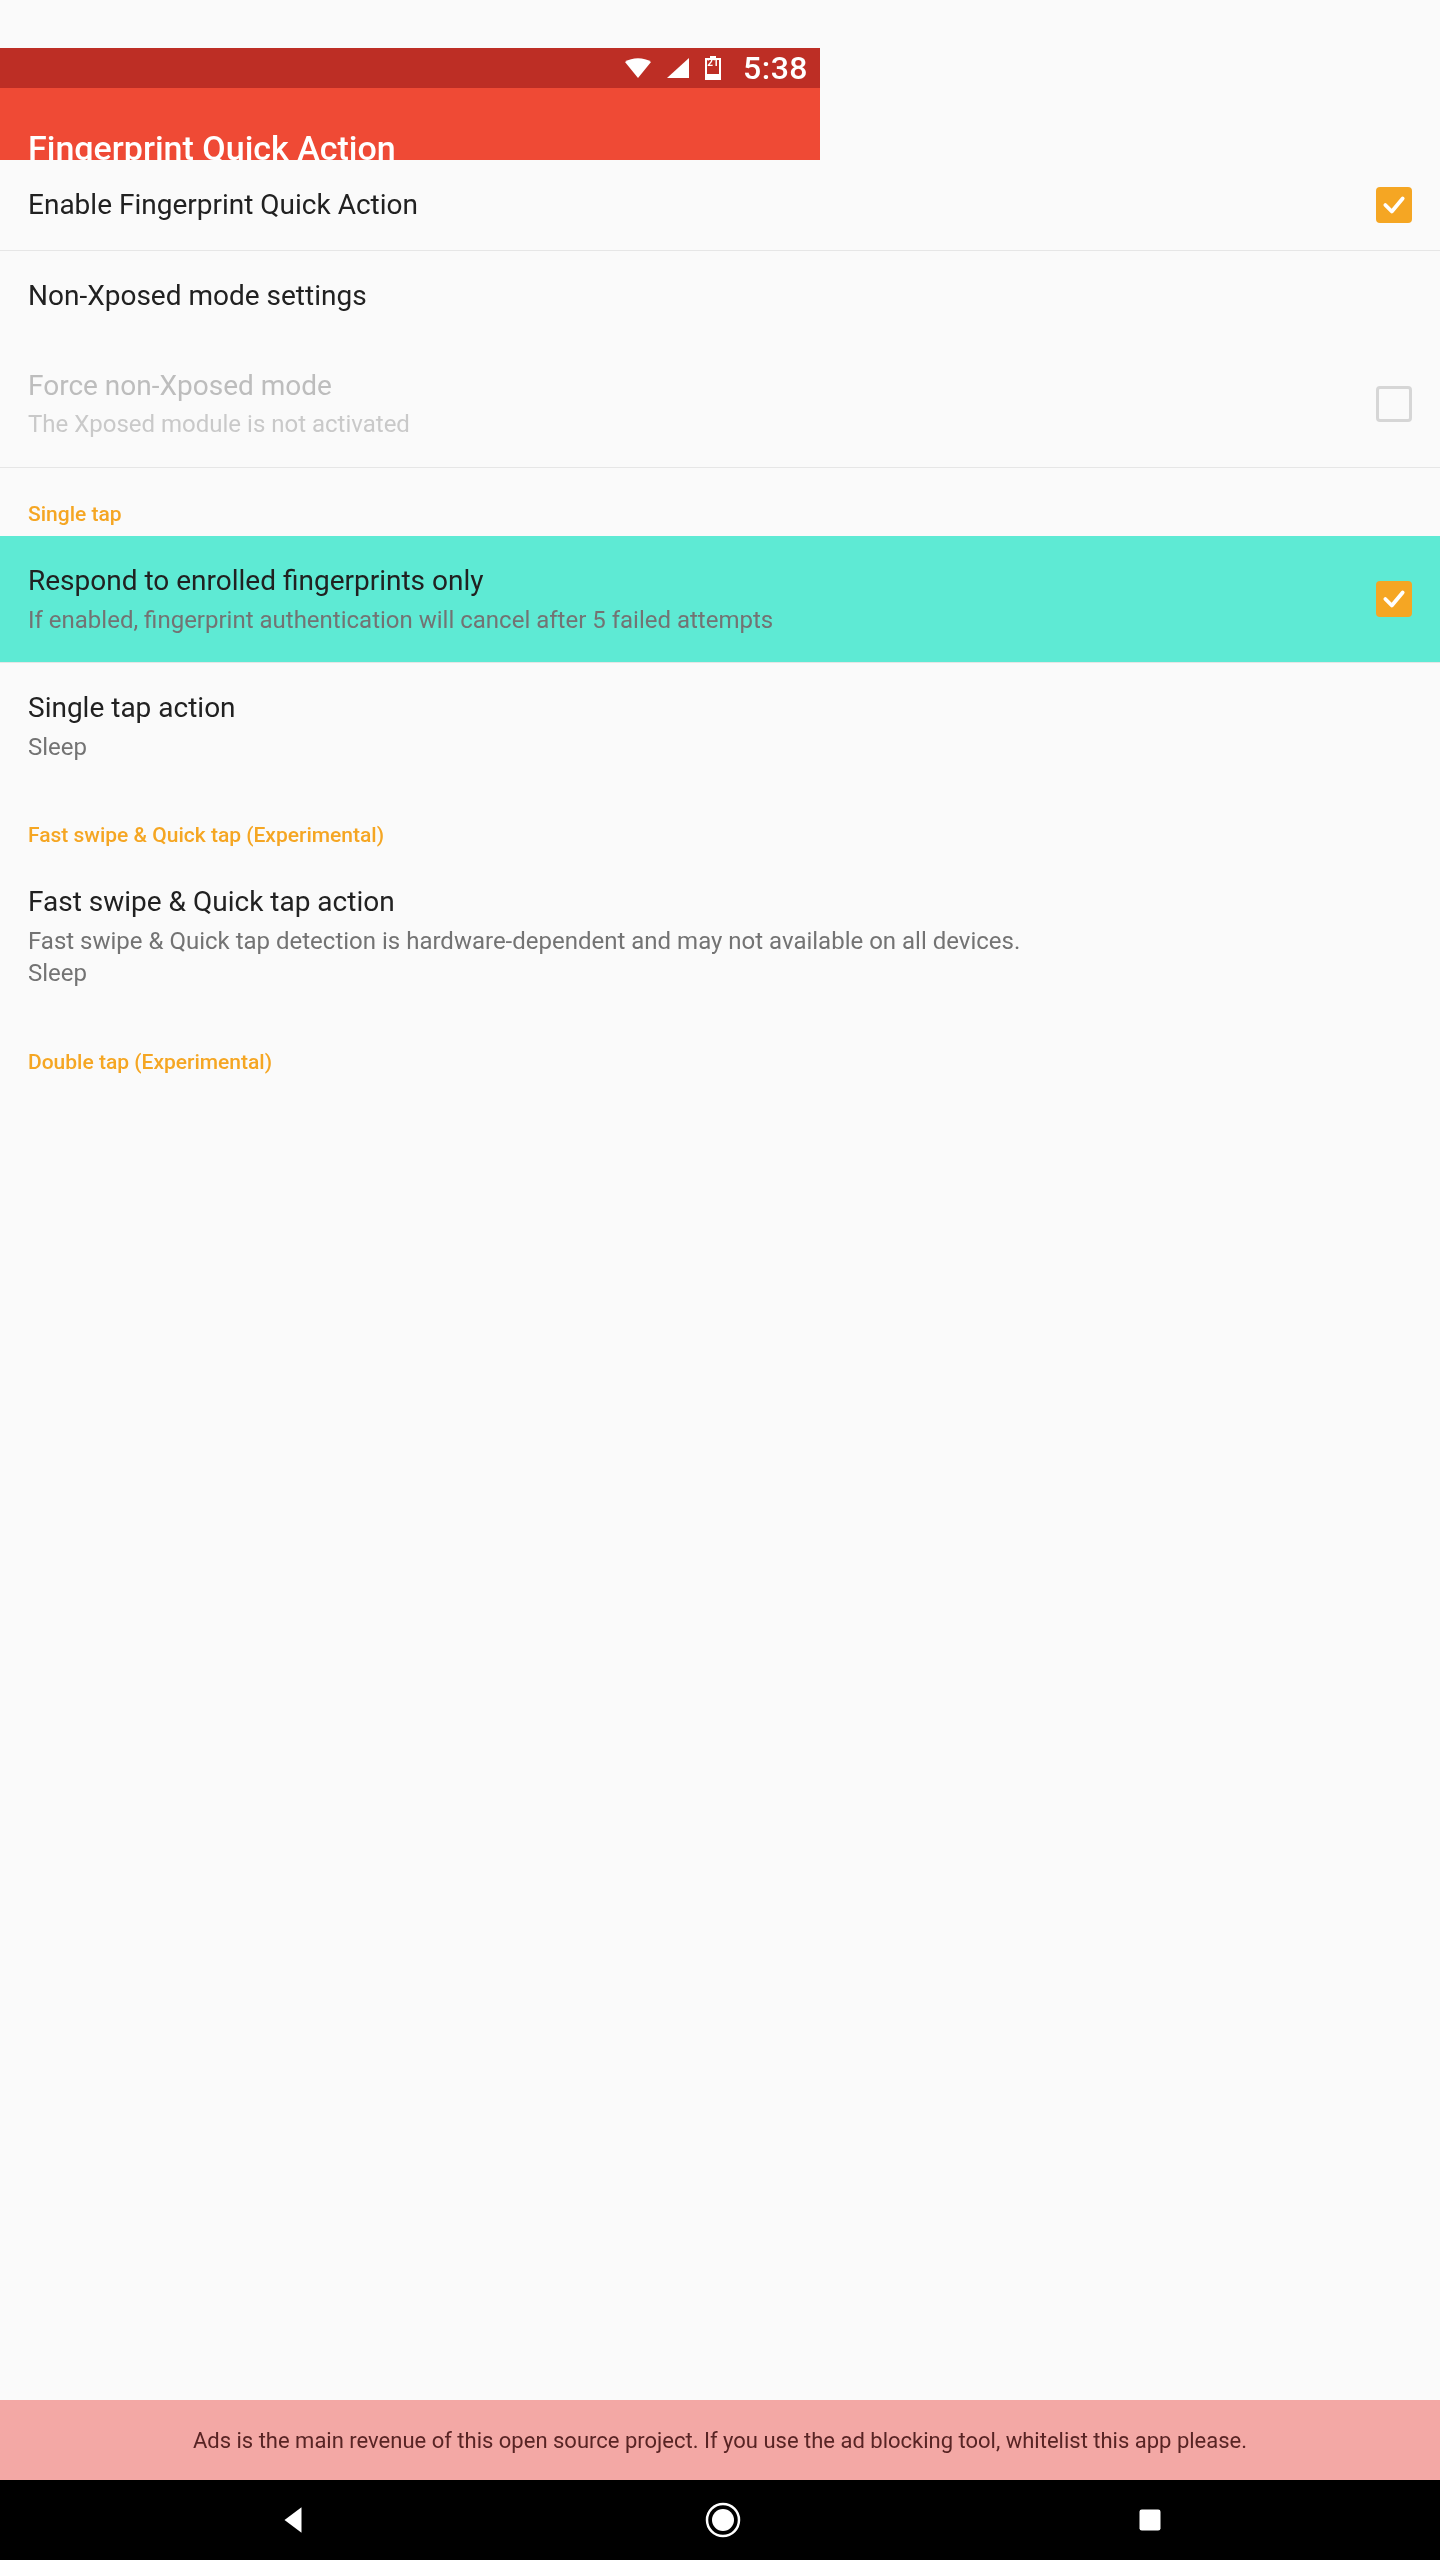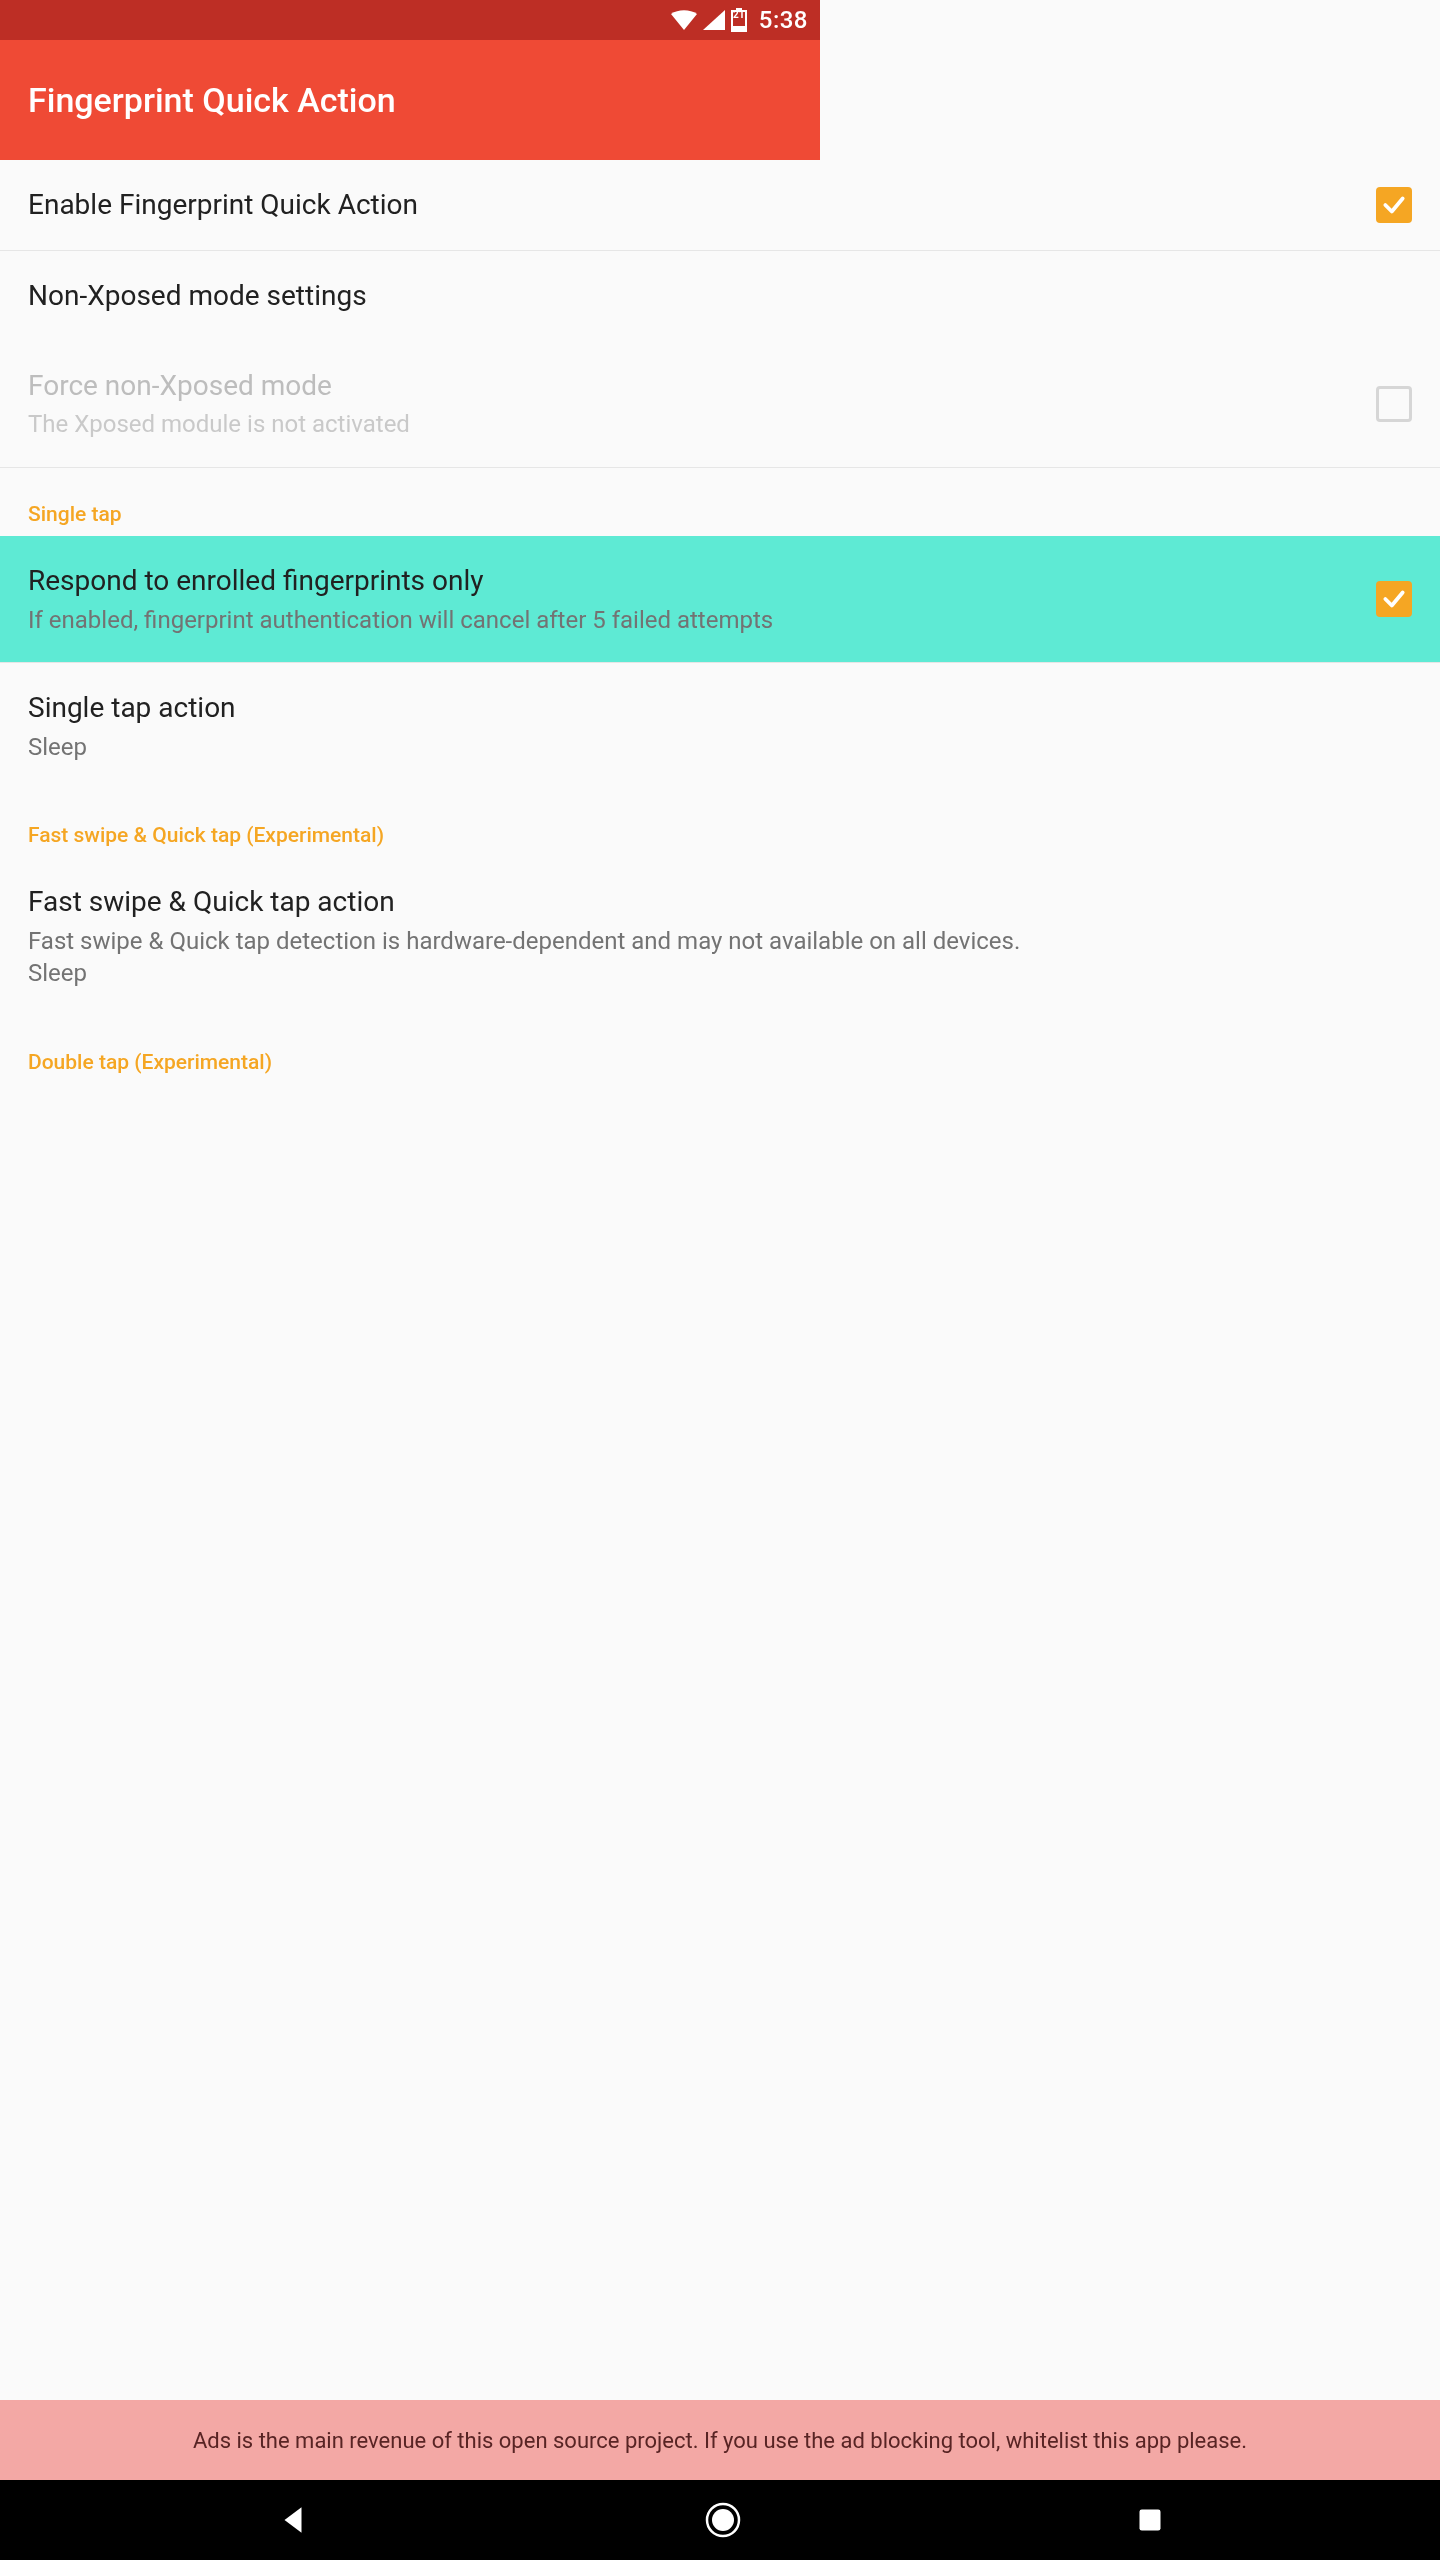--- a/index.html
+++ b/index.html
@@ -5,24 +5,25 @@
 * { margin: 0; padding: 0; box-sizing: border-box; }
 html, body { width: 820px; height: 1456px; font-family: Roboto, -apple-system, "Helvetica Neue", Arial, sans-serif; background: #fafafa; overflow: hidden; }
 
 .status-bar {
   height: 40px;
   background: #bd2e25;
   display: flex;
   align-items: center;
   justify-content: flex-end;
   padding: 0 12px;
-  gap: 6px;
+  gap: 16px;
   color: #fff;
-}
-.status-bar .time { font-size: 24px; font-weight: 500; letter-spacing: 0.5px; margin-left: 6px; }
+  margin-top: 48px;
+}
+.status-bar .time { font-size: 32px; font-weight: 500; letter-spacing: 0.5px; margin-left: 6px; }
 .status-bar svg { display: block; }
 
 .appbar {
   height: 120px;
   background: #ef4a35;
   display: flex;
   align-items: center;
   padding: 0 28px;
   box-shadow: 0 2px 2px rgba(0,0,0,0.1);
 }

